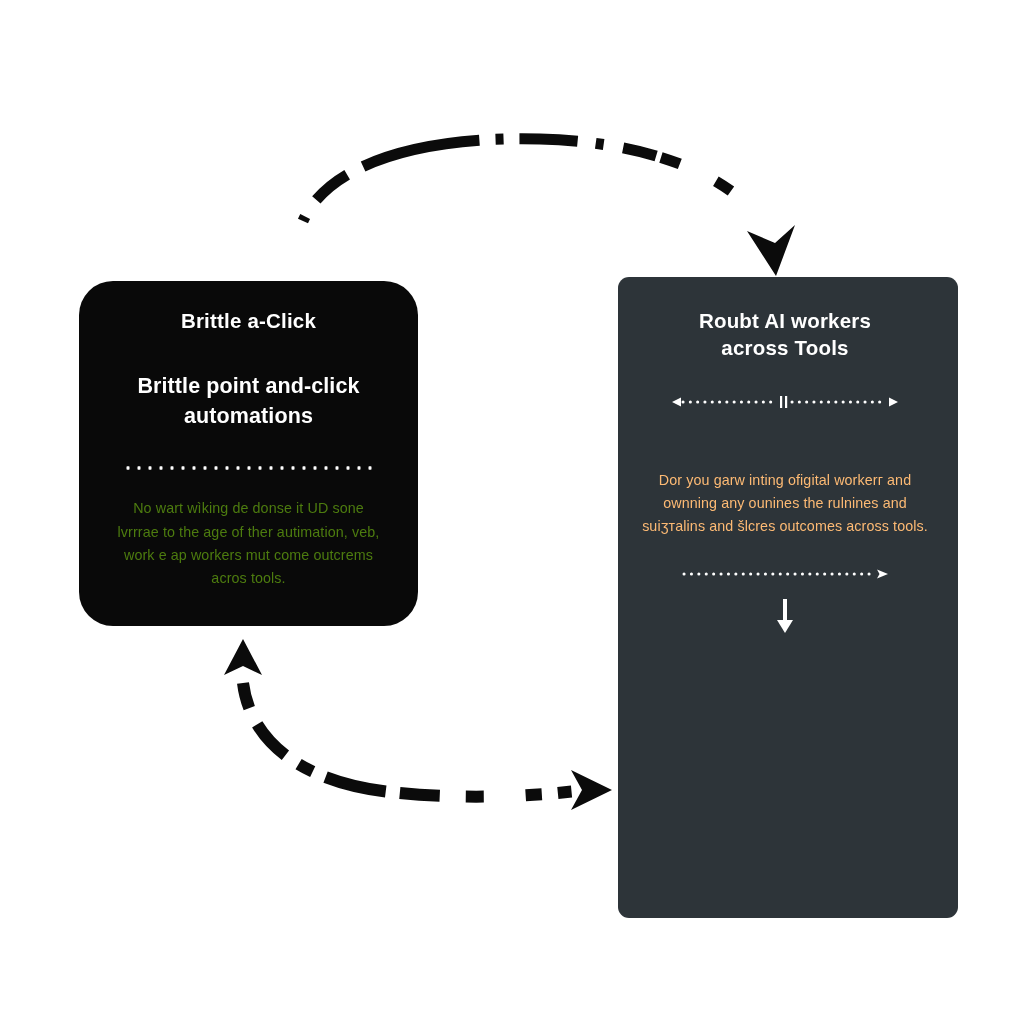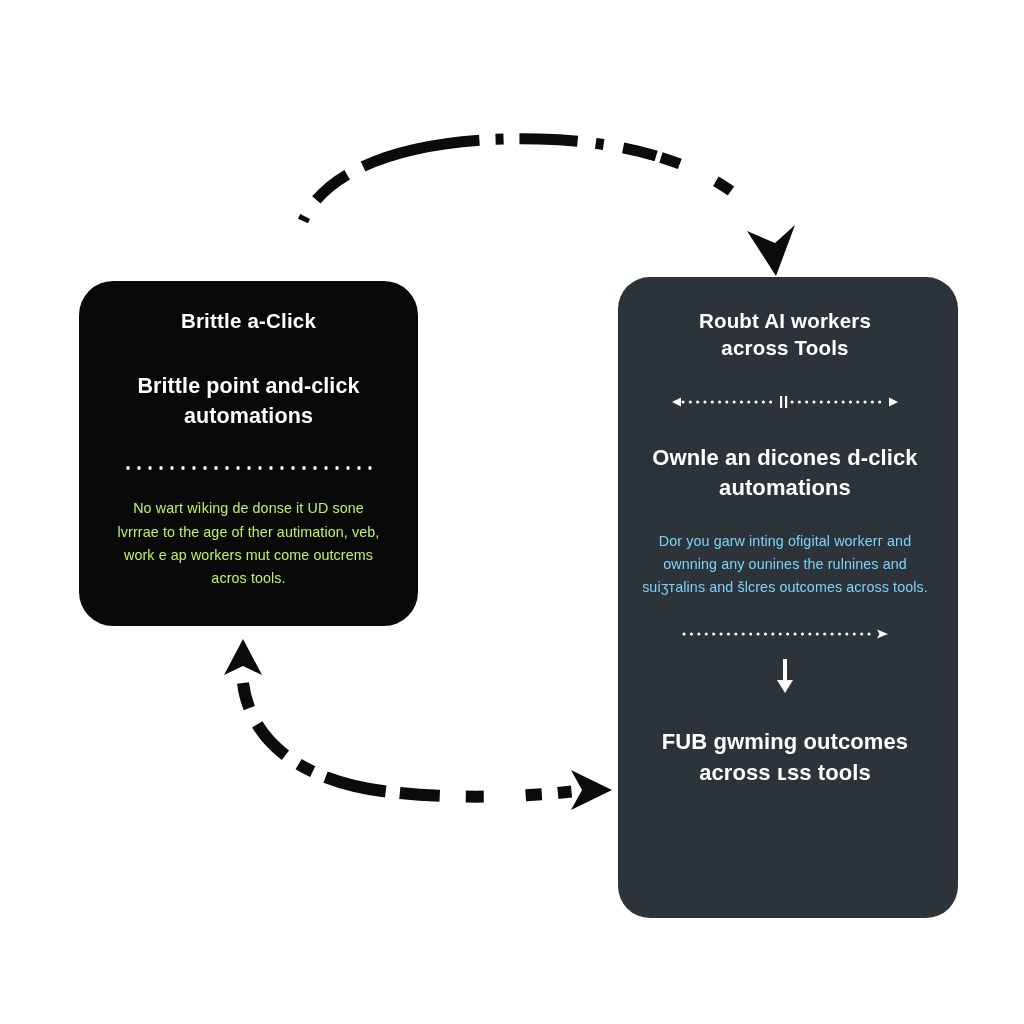--- a/index.html
+++ b/index.html
@@ -49,21 +49,21 @@
     border-radius: 34px;
     padding: 26px 30px 20px 30px;
   }
 
   #card-right {
     left: 618px;
     top: 277px;
     width: 340px;
     height: 641px;
     background: #2d3439;
-    border-radius: 32px;
+    border-radius: 11px;
     padding: 30px 30px 26px 24px;
   }
 
   .card-title {
     color: #ffffff;
     font-weight: bold;
     font-size: 20.5px;
     line-height: 1.32;
     letter-spacing: 0.2px;
   }
@@ -71,27 +71,27 @@
   .card-heading {
     color: #ffffff;
     font-weight: bold;
     font-size: 22px;
     line-height: 1.38;
     letter-spacing: 0.1px;
     text-align: center;
   }
 
   .card-body {
-    color: #7dd3fc;
+    color: #fdba74;
     font-size: 14.3px;
     line-height: 1.62;
     font-weight: 400;
     letter-spacing: 0.1px;
   }
-  #card-left .card-body { color: #bef264; }
+  #card-left .card-body { color: #4d7c0f; }
 
   
   .sp-18 { height: 18px; }
   .sp-22 { height: 22px; }
   .sp-26 { height: 26px; }
   .sp-28 { height: 28px; }
   .sp-30 { height: 30px; }
   .sp-34 { height: 34px; }
   .sp-38 { height: 38px; }
 
@@ -164,21 +164,20 @@
         <line x1="11" y1="8" x2="104" y2="8" stroke="#ffffff" stroke-width="3" stroke-linecap="round" stroke-dasharray="0.1 7.2"></line>
         <rect x="108" y="2" width="2.2" height="12" fill="#ffffff"></rect>
         <rect x="113" y="2" width="2.2" height="12" fill="#ffffff"></rect>
         <line x1="120" y1="8" x2="214" y2="8" stroke="#ffffff" stroke-width="3" stroke-linecap="round" stroke-dasharray="0.1 7.2"></line>
         <path d="M 226 8 L 217 3.5 L 217 12.5 Z" fill="#ffffff"></path>
       </svg>
     </div>
 
     <div class="sp-34"></div>
 
-    <div class="card-heading" style="max-width:268px;">Ownle an dicones d-click automations</div>
 
     <div class="sp-26"></div>
 
     <div class="card-body" style="max-width:292px;">Dor you ɡarw inting ofigital workerг and ownning any ounines the rulnines and suiʒтalins and šlcres outcomes across tools.</div>
 
     <div class="sp-28"></div>
 
     <div class="dot-row">
       <svg class="sep-arrow-svg" width="206" height="14" viewBox="0 0 206 14" xmlns="http://www.w3.org/2000/svg">
         <line x1="2" y1="7" x2="192" y2="7" stroke="#ffffff" stroke-width="3" stroke-linecap="round" stroke-dasharray="0.1 7.3"></line>
@@ -190,19 +189,18 @@
 
     <div>
       <svg width="18" height="34" viewBox="0 0 18 34" xmlns="http://www.w3.org/2000/svg">
         <rect x="7" y="0" width="4" height="23" fill="#ffffff"></rect>
         <path d="M 9 34 L 1 21 L 17 21 Z" fill="#ffffff"></path>
       </svg>
     </div>
 
     <div class="sp-30"></div>
 
-    <div class="card-heading" style="max-width:300px;">FUB gwming outcomes across ʟss tools</div>
 
     <div class="sp-26"></div>
 
   </div>
 
 </div>
 
 </body></html>

